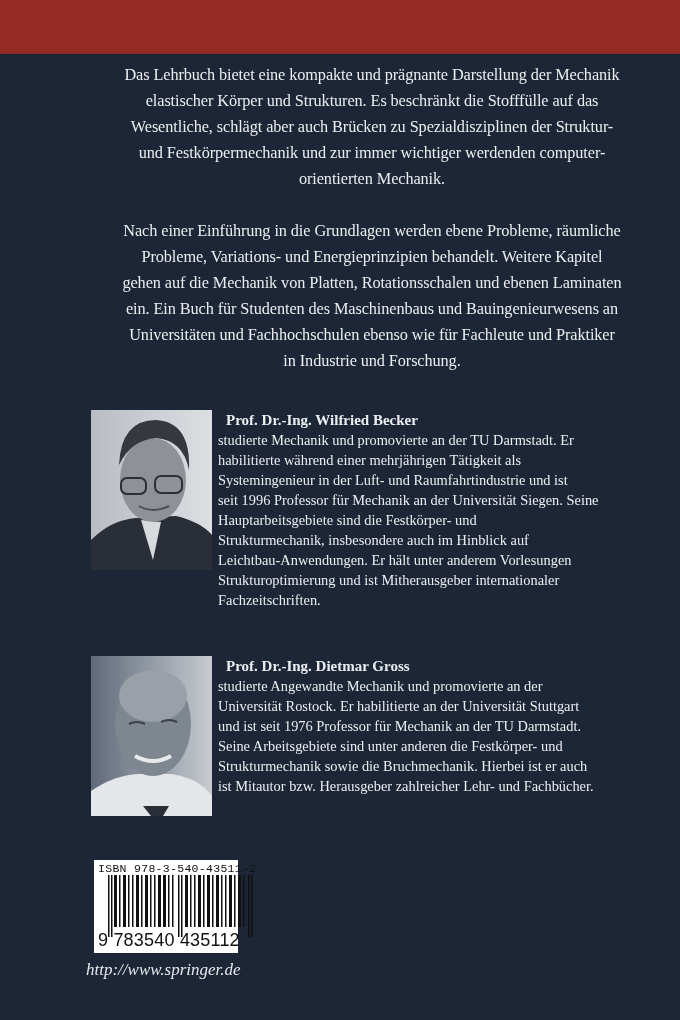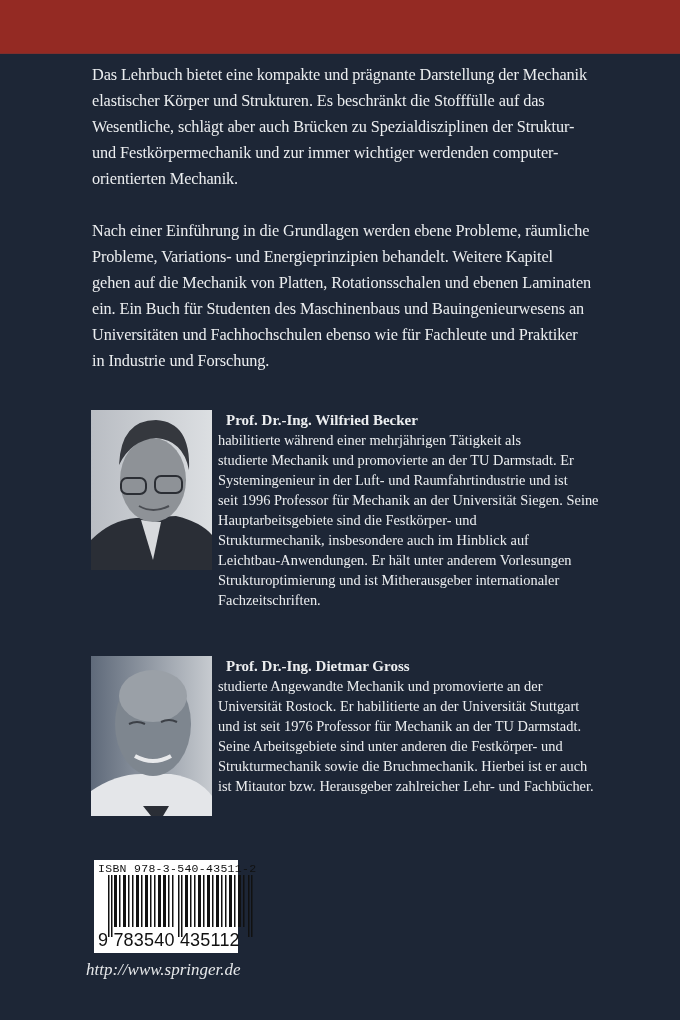--- a/index.html
+++ b/index.html
@@ -10,21 +10,21 @@
       color: #eceef0;
       position: relative;
     }
     .topband {
       position: absolute; left: 0; top: 0; width: 680px; height: 53px;
       background: #942a23;
       border-bottom: 1px solid #7e2e2c;
     }
     .blurb {
       position: absolute; left: 92px; width: 560px;
-      font-size: 16.3px; line-height: 26px; letter-spacing: -0.1px;
+      font-size: 16.3px; line-height: 26px; letter-spacing: -0.1px; text-align: center;
     }
     .blurb p { margin: 0; white-space: nowrap; }
     #blurb1 { top: 62px; }
     #blurb2 { top: 218px; }
     .author {
       position: absolute; left: 91px; width: 580px;
     }
     .photo {
       position: absolute; left: 0; top: 0; width: 121px; height: 160px;
       background: #c9ccd0; overflow: hidden;
@@ -93,22 +93,22 @@
       <path d="M50 110 L62 150 L70 112 Z" fill="#d8dadd"></path>
       <ellipse cx="62" cy="70" rx="33" ry="42" fill="#8e9297"></ellipse>
       <path d="M28 55 Q30 10 65 10 Q100 12 98 60 Q92 30 65 28 Q40 30 28 55 Z" fill="#35383e"></path>
       <rect x="30" y="68" width="25" height="16" rx="6" fill="none" stroke="#2b2e34" stroke-width="2"></rect>
       <rect x="64" y="66" width="27" height="17" rx="6" fill="none" stroke="#2b2e34" stroke-width="2"></rect>
       <path d="M48 96 Q62 104 78 96" stroke="#4a4d53" stroke-width="2" fill="none"></path>
     </svg>
   </div>
   <div class="bio">
     <p class="name">Prof. Dr.-Ing. Wilfried Becker</p>
+    <p>studierte Mechanik und promovierte an der TU Darmstadt. Er</p>
     <p>habilitierte während einer mehrjährigen Tätigkeit als</p>
-    <p>studierte Mechanik und promovierte an der TU Darmstadt. Er</p>
     <p>Systemingenieur in der Luft- und Raumfahrtindustrie und ist</p>
     <p>seit 1996 Professor für Mechanik an der Universität Siegen. Seine</p>
     <p>Hauptarbeitsgebiete sind die Festkörper- und</p>
     <p>Strukturmechanik, insbesondere auch im Hinblick auf</p>
     <p>Leichtbau-Anwendungen. Er hält unter anderem Vorlesungen</p>
     <p>Strukturoptimierung und ist Mitherausgeber internationaler</p>
     <p>Fachzeitschriften.</p>
   </div>
 </div>
 

